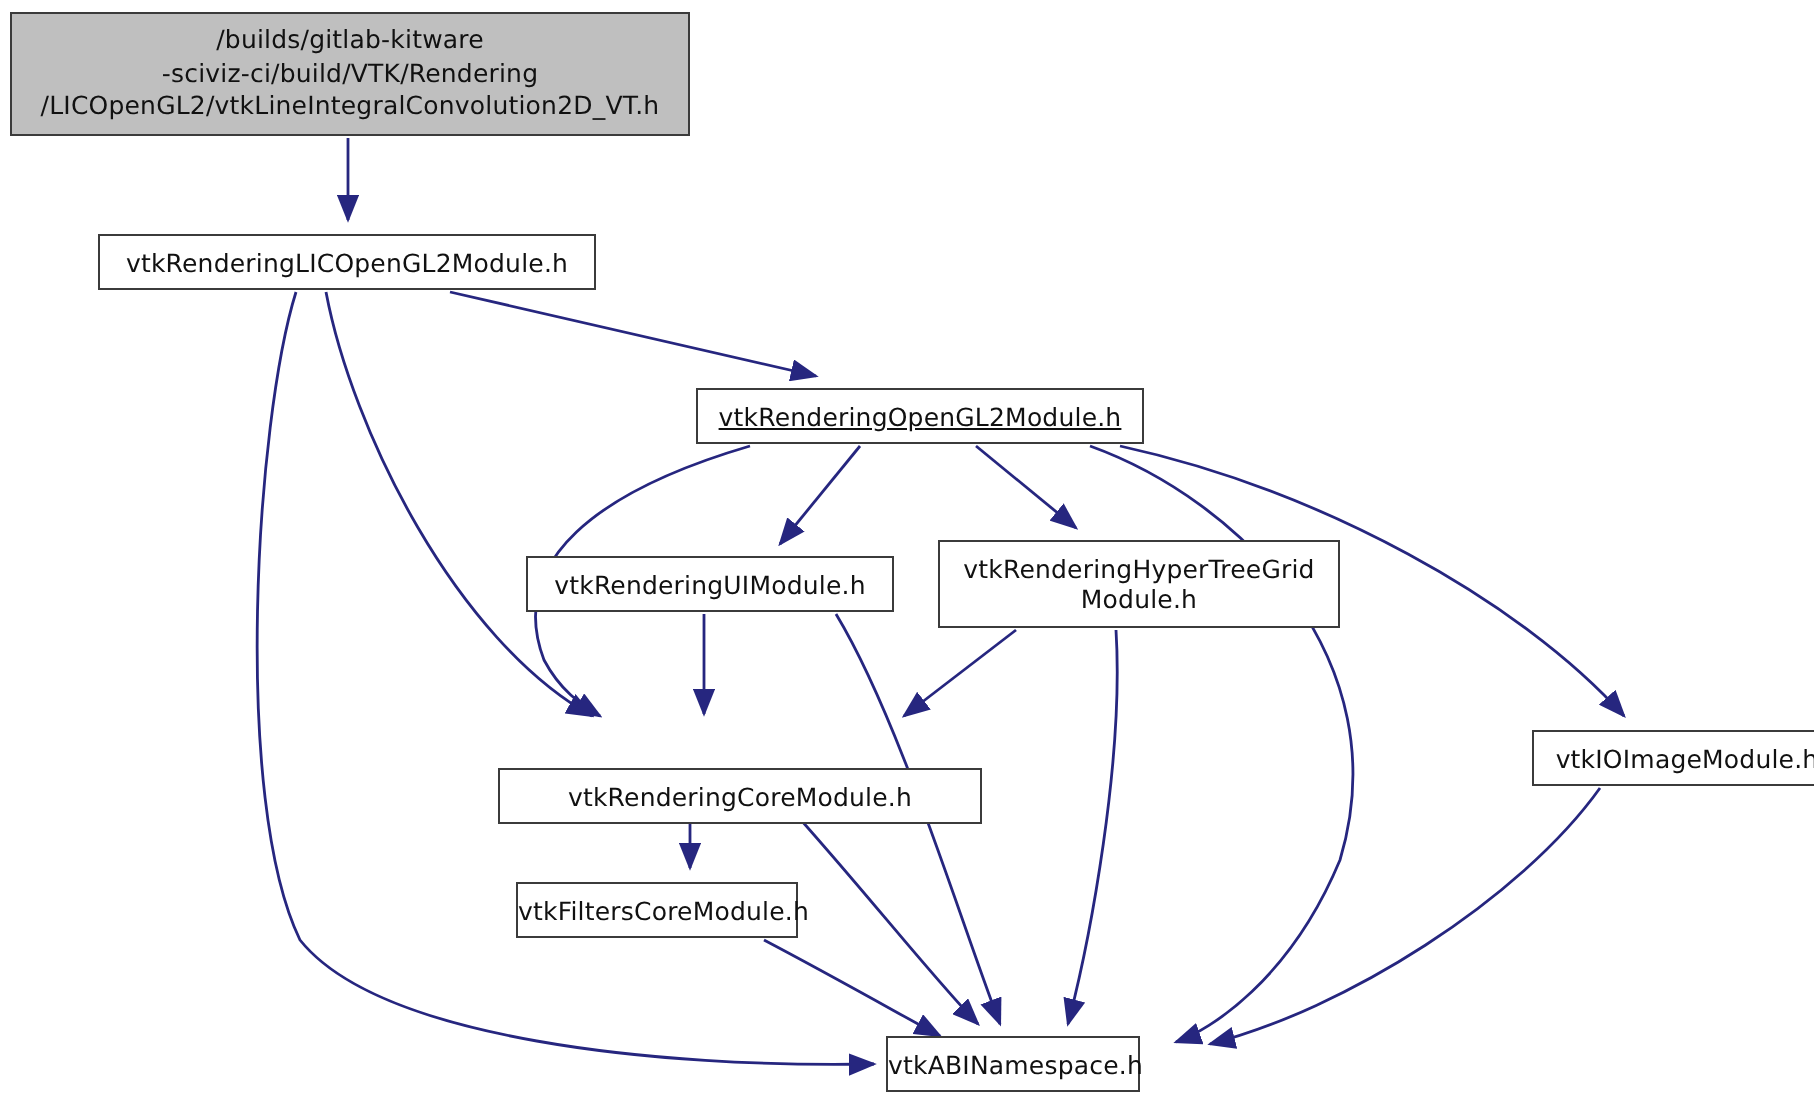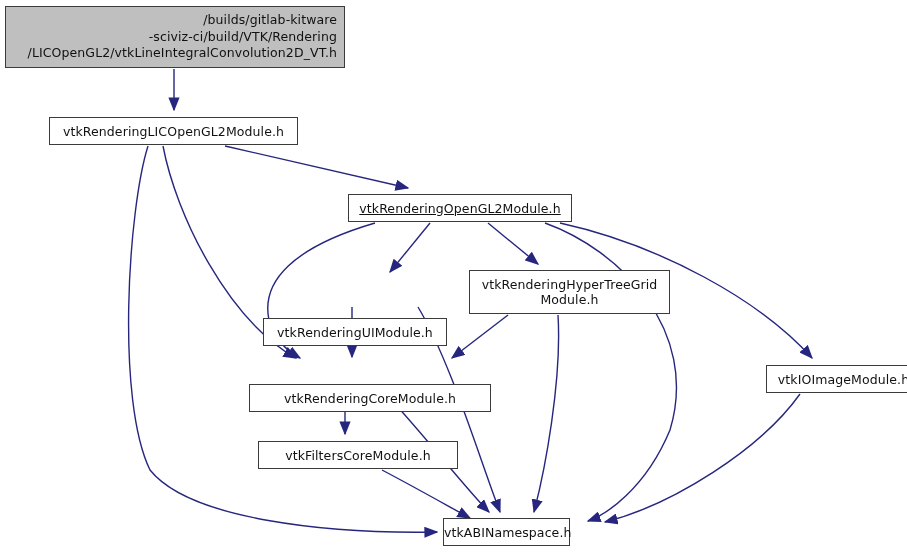--- a/index.html
+++ b/index.html
@@ -37,21 +37,21 @@
     text-align: center;
     font-size: 12.5px;
     line-height: 15px;
     letter-spacing: 0.1px;
     white-space: pre-line;
     cursor: pointer;
   }
   .node.root {
     background: #bfbfbf;
     justify-content: flex-start;
-    text-align: right;
+    text-align: center;
     padding: 5px 7px;
     align-items: flex-start;
     font-size: 12.5px;
     line-height: 16.5px;
   }
   .node-label {
     display: block;
     width: 100%;
   }
 </style>
@@ -86,22 +86,22 @@
         <path d="M 800,394 C 760,450 672,505 605,522" fill="none" stroke="#26267f" stroke-width="1.4" marker-end="url(#arrowhead)"></path>
       </g>
   </svg>
 
   <div id="node-layer">
       <div class="node root" style="left: 5px; top: 6px; width: 340px; height: 62px;"><span class="node-label">/builds/gitlab-kitware
 -sciviz-ci/build/VTK/Rendering
 /LICOpenGL2/vtkLineIntegralConvolution2D_VT.h</span></div>
       <div class="node" style="left: 49px; top: 117px; width: 249px; height: 28px;"><span class="node-label">vtkRenderingLICOpenGL2Module.h</span></div>
       <div class="node" style="left: 348px; top: 194px; width: 224px; height: 28px; text-decoration: underline;"><span class="node-label">vtkRenderingOpenGL2Module.h</span></div>
-      <div class="node" style="left: 263px; top: 278px; width: 184px; height: 28px; margin-top: 40px;"><span class="node-label">vtkRenderingUIModule.h</span></div>
+      <div class="node" style="left: 263px; top: 278px; width: 184px; height: 28px;"><span class="node-label">vtkRenderingUIModule.h</span></div>
       <div class="node" style="left: 469px; top: 270px; width: 201px; height: 44px;"><span class="node-label">vtkRenderingHyperTreeGrid
 Module.h</span></div>
       <div class="node" style="left: 249px; top: 384px; width: 242px; height: 28px;"><span class="node-label">vtkRenderingCoreModule.h</span></div>
       <div class="node" style="left: 746px; top: 365px; width: 155px; height: 28px; margin-left: 20px;"><span class="node-label">vtkIOImageModule.h</span></div>
-      <div class="node" style="left: 258px; top: 441px; width: 200px; height: 28px;"><span class="node-label">vtkFiltersCoreModule.h</span></div>
+      <div class="node" style="left: 258px; top: 441px; width: 141px; height: 28px;"><span class="node-label">vtkFiltersCoreModule.h</span></div>
       <div class="node" style="left: 443px; top: 518px; width: 127px; height: 28px;"><span class="node-label">vtkABINamespace.h</span></div>
     </div>
 
 </div>
 
 </body></html>

